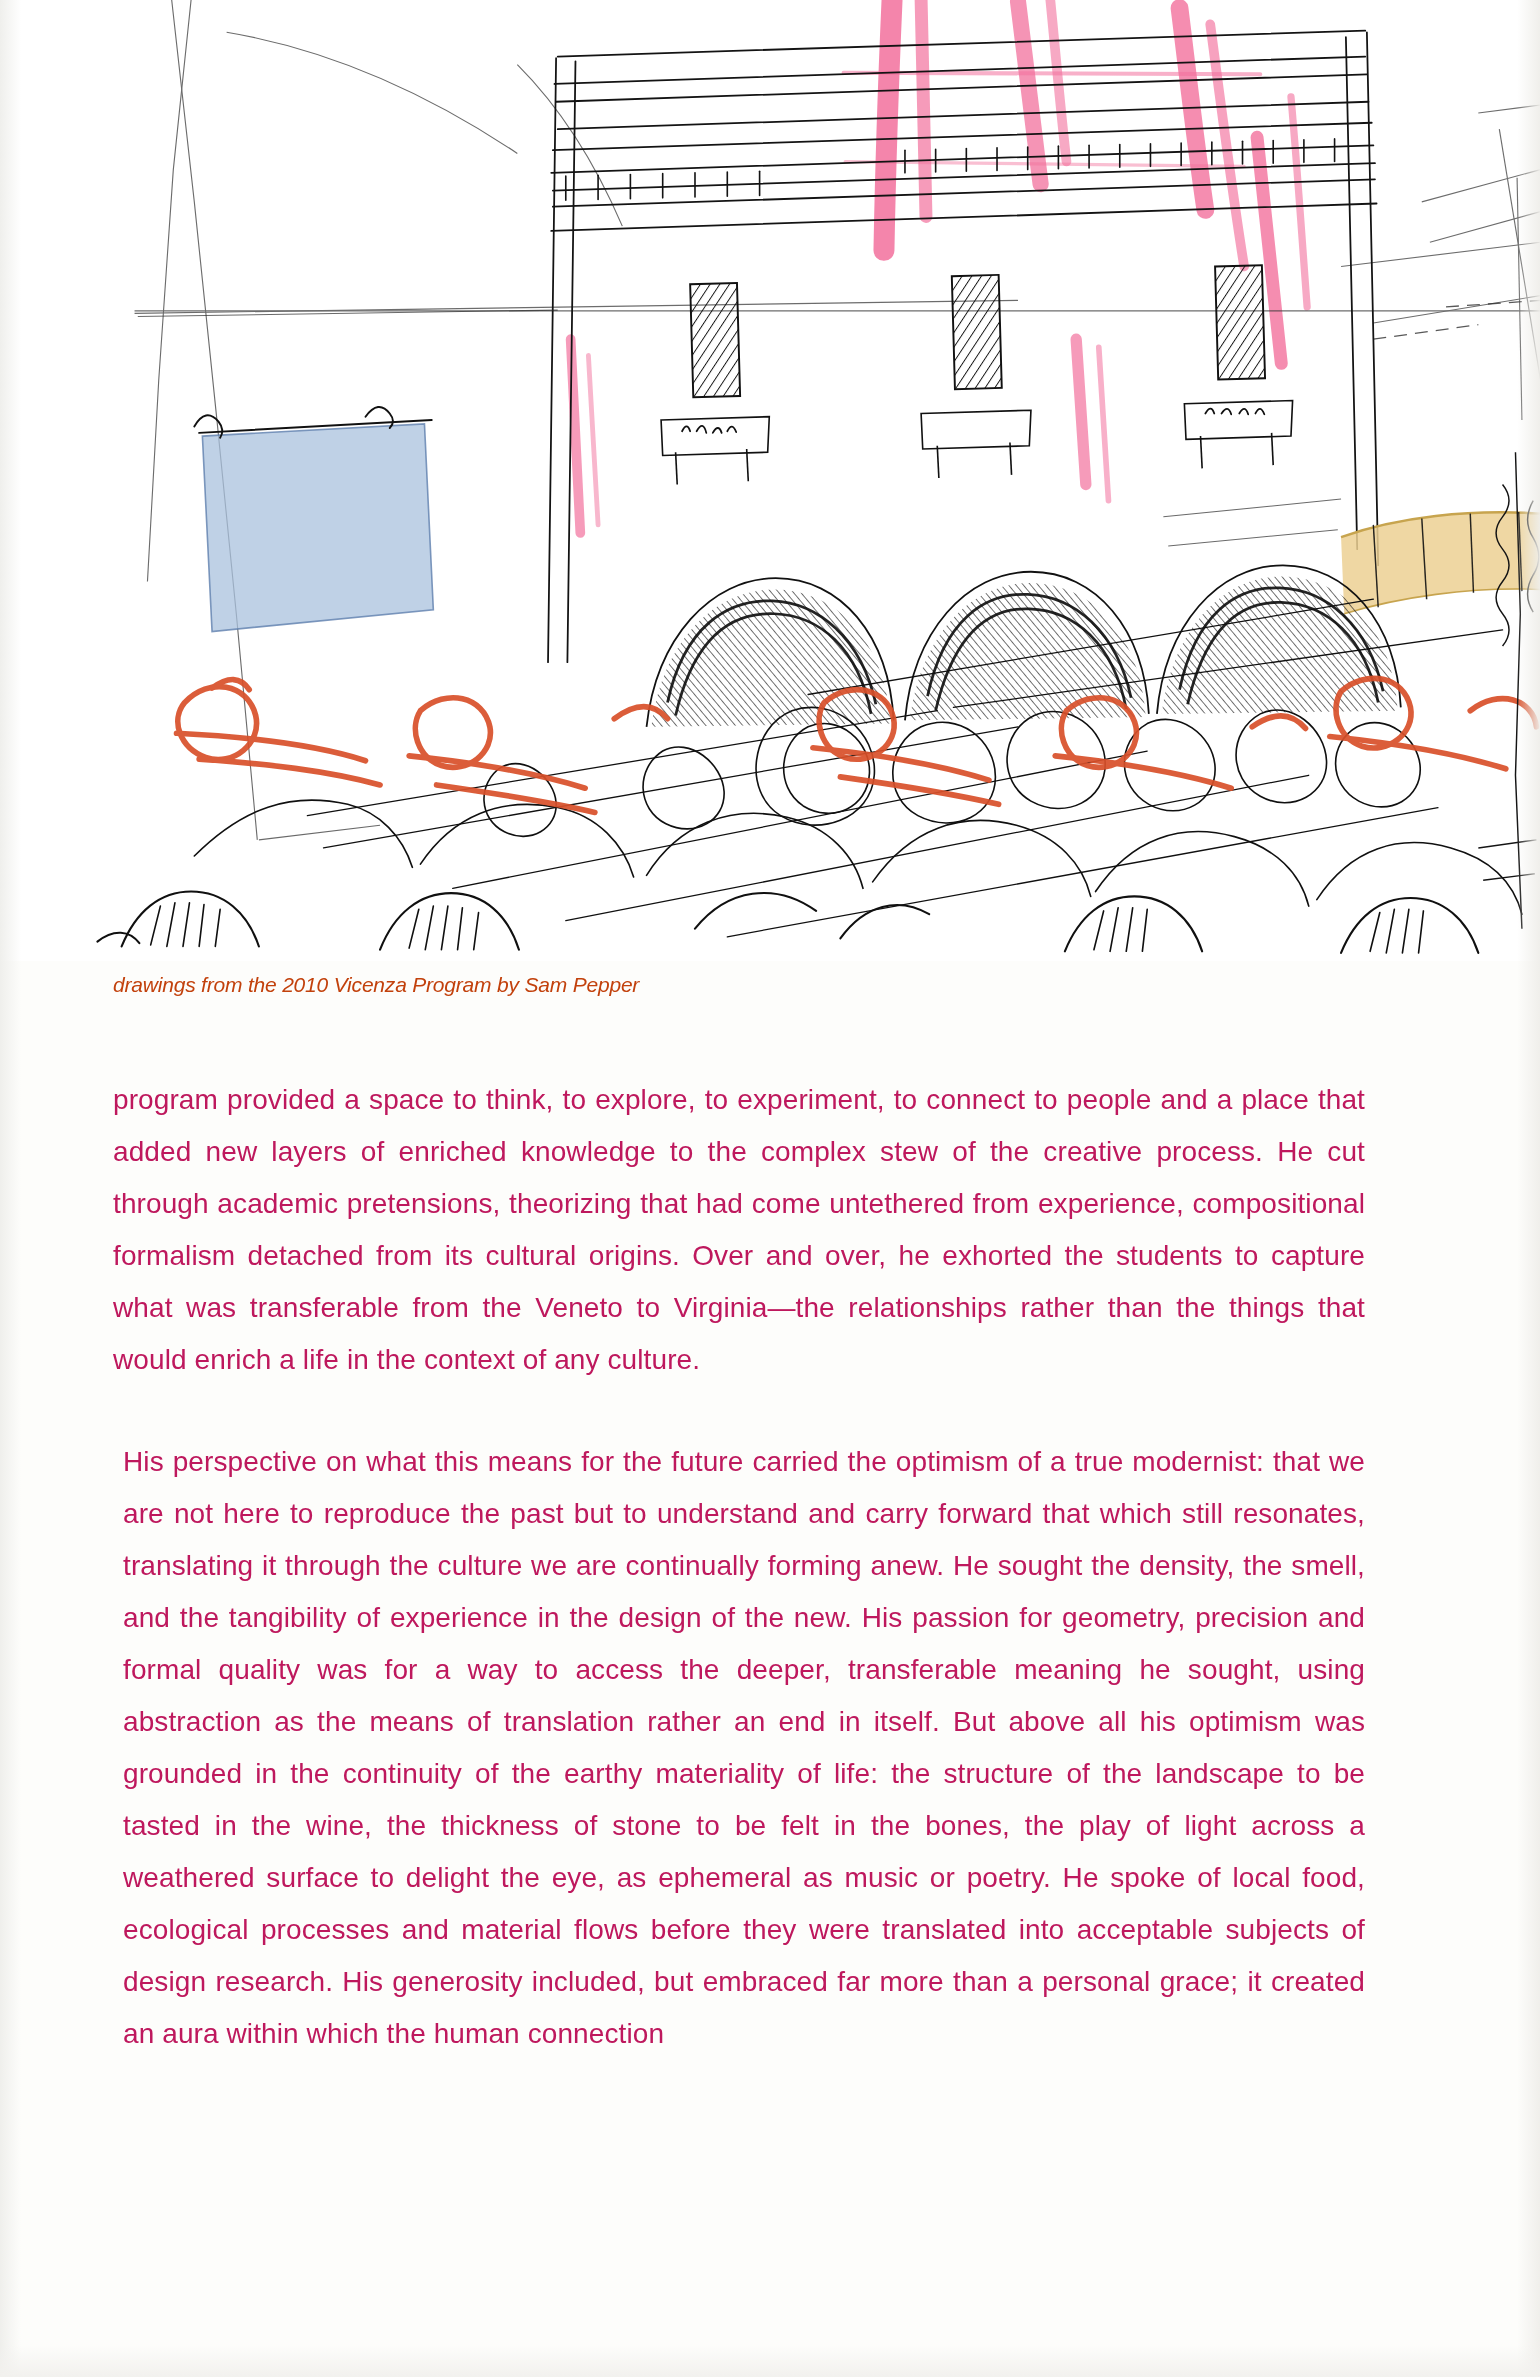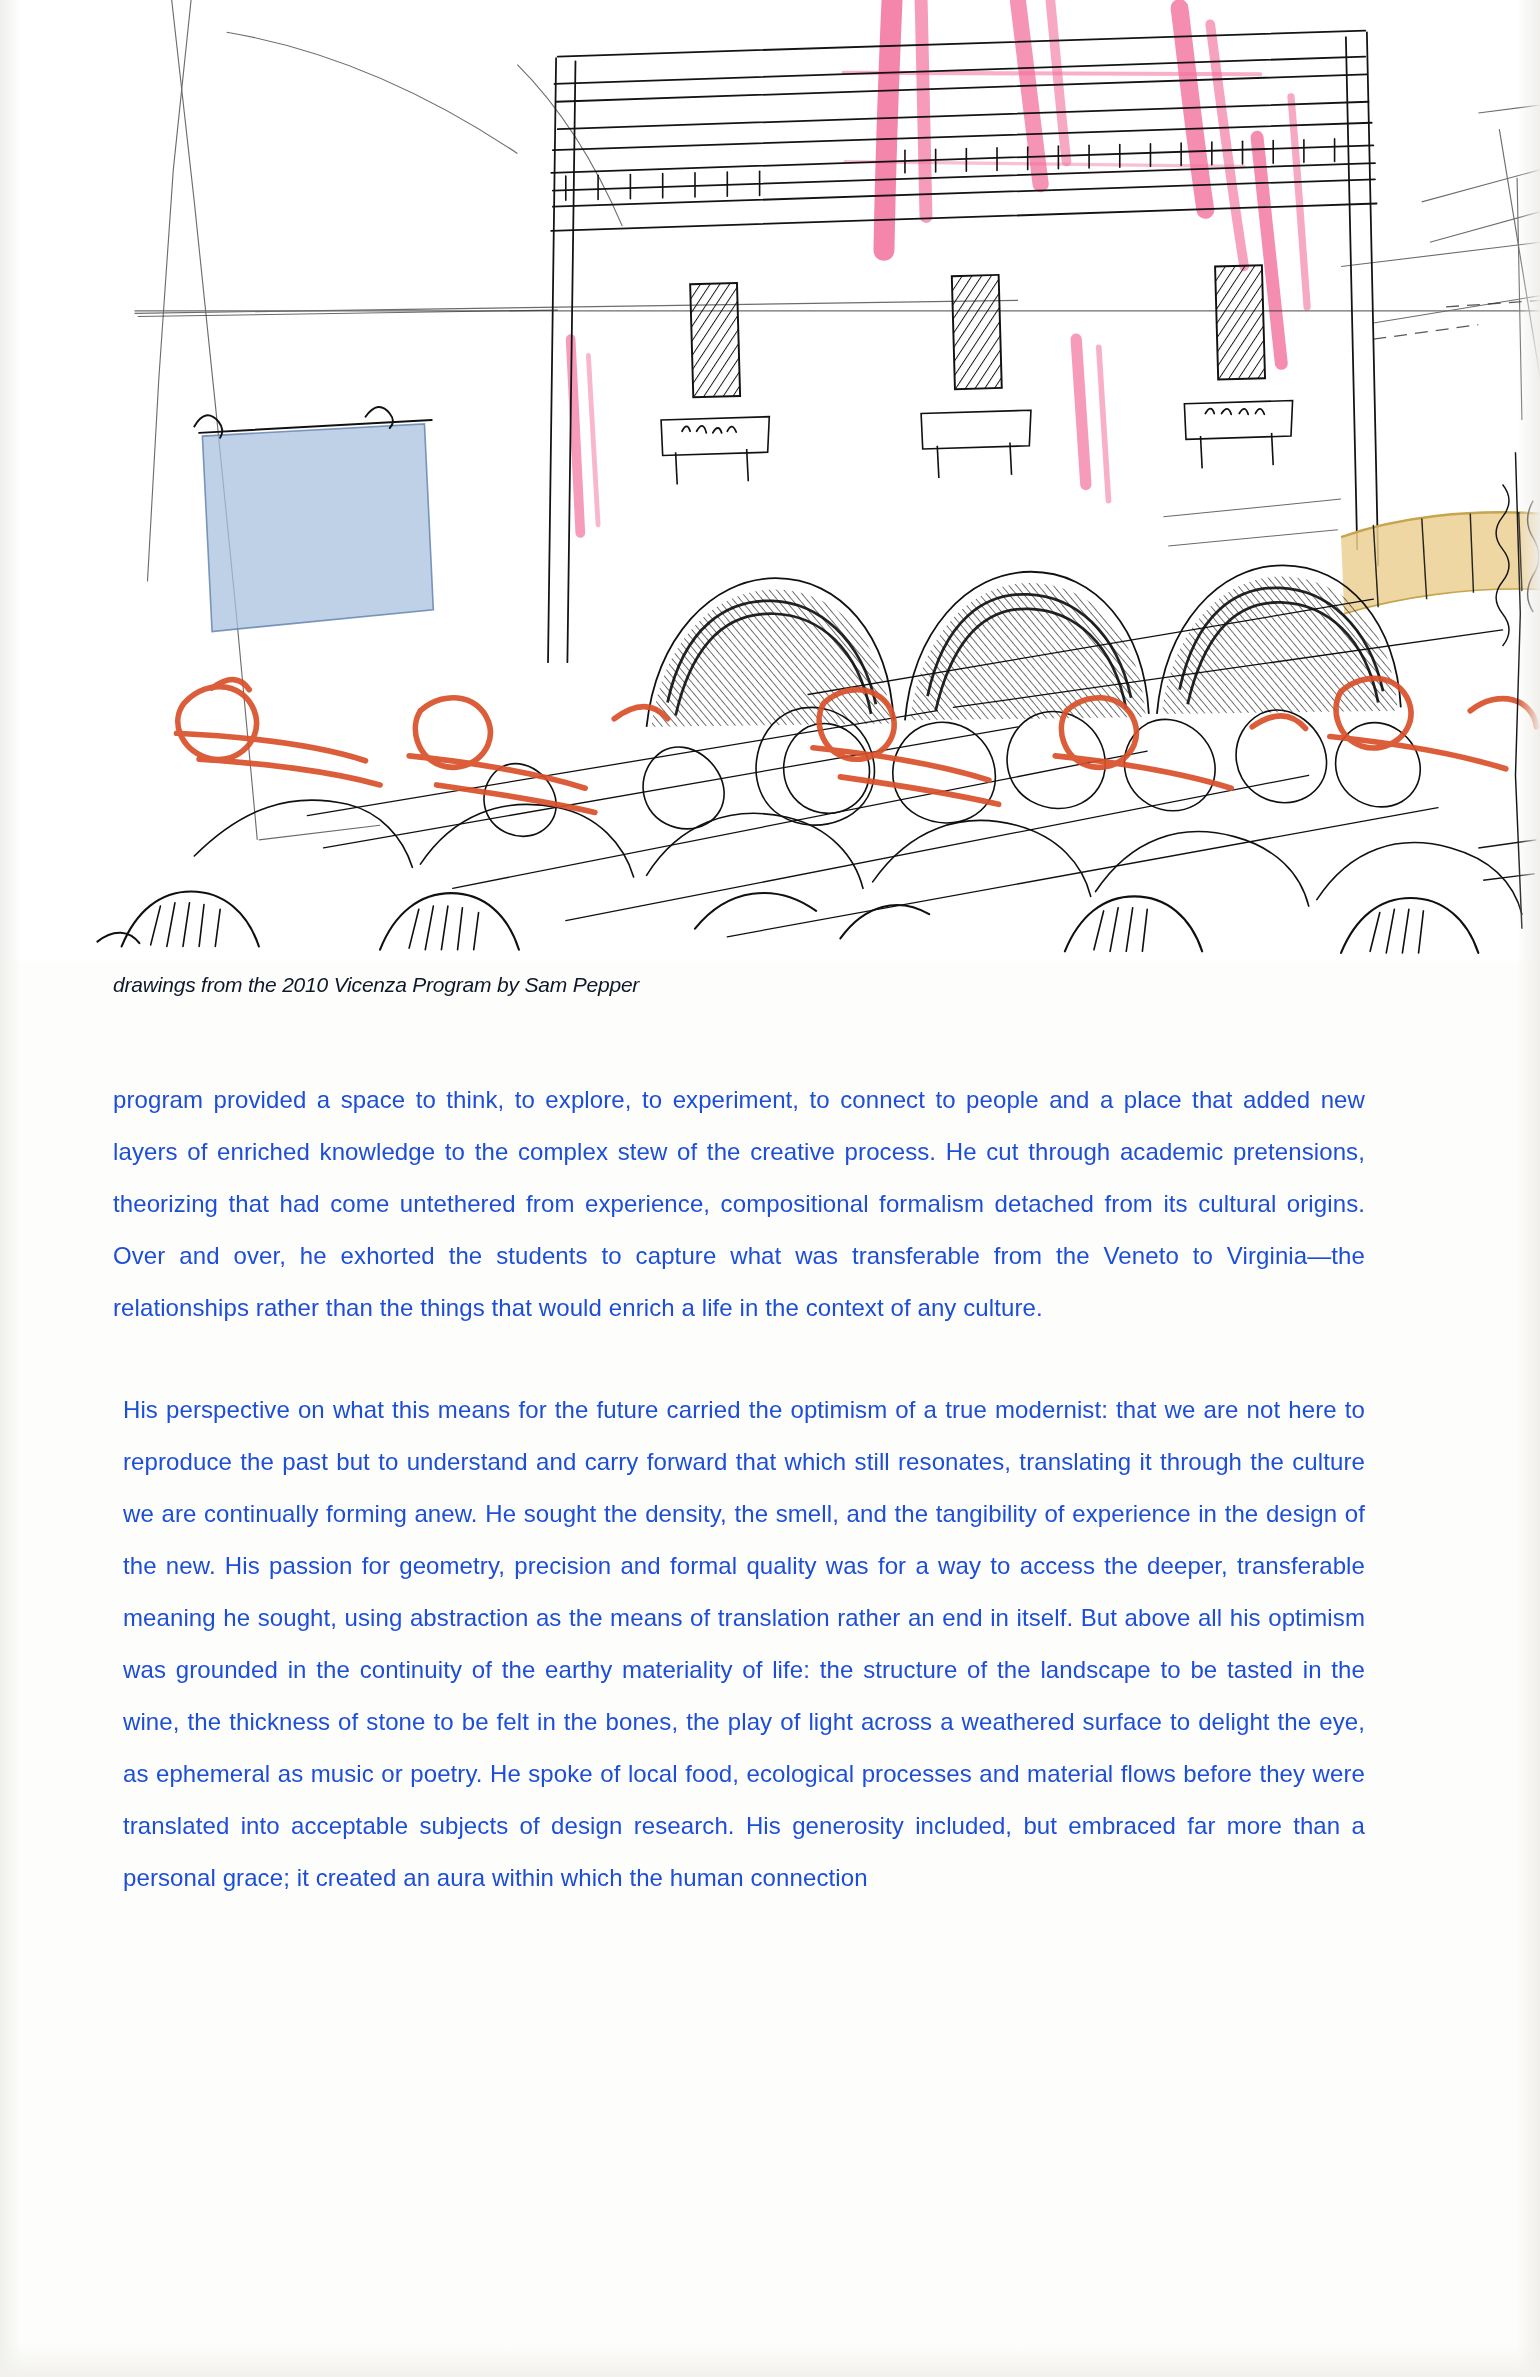--- a/index.html
+++ b/index.html
@@ -52,37 +52,37 @@
   
   .caption {
     position: absolute;
     left: 113px;
     top: 973px;
     width: 808px;
     font-family: "Liberation Sans", sans-serif;
     font-style: italic;
     font-size: 21px;
     letter-spacing: -0.2px;
-    color: #0f172a;
+    color: #c2410c;
     white-space: nowrap;
   }
 
   
   .body-col {
     position: absolute;
     left: 113px;
     top: 1074px;
     width: 1252px;
   }
   .para {
     font-family: "Liberation Sans", sans-serif;
-    font-size: 24px;
+    font-size: 28px;
     line-height: 52px;
     text-align: justify;
-    color: #1d4ed8;
+    color: #be185d;
     margin: 0 0 50px 0;
     letter-spacing: 0.1px;
   }
   .para:last-child { margin-bottom: 0; margin-left: 10px; }
 </style>
 </head>
 <body>
 
 <div class="page-scan"></div>
 

